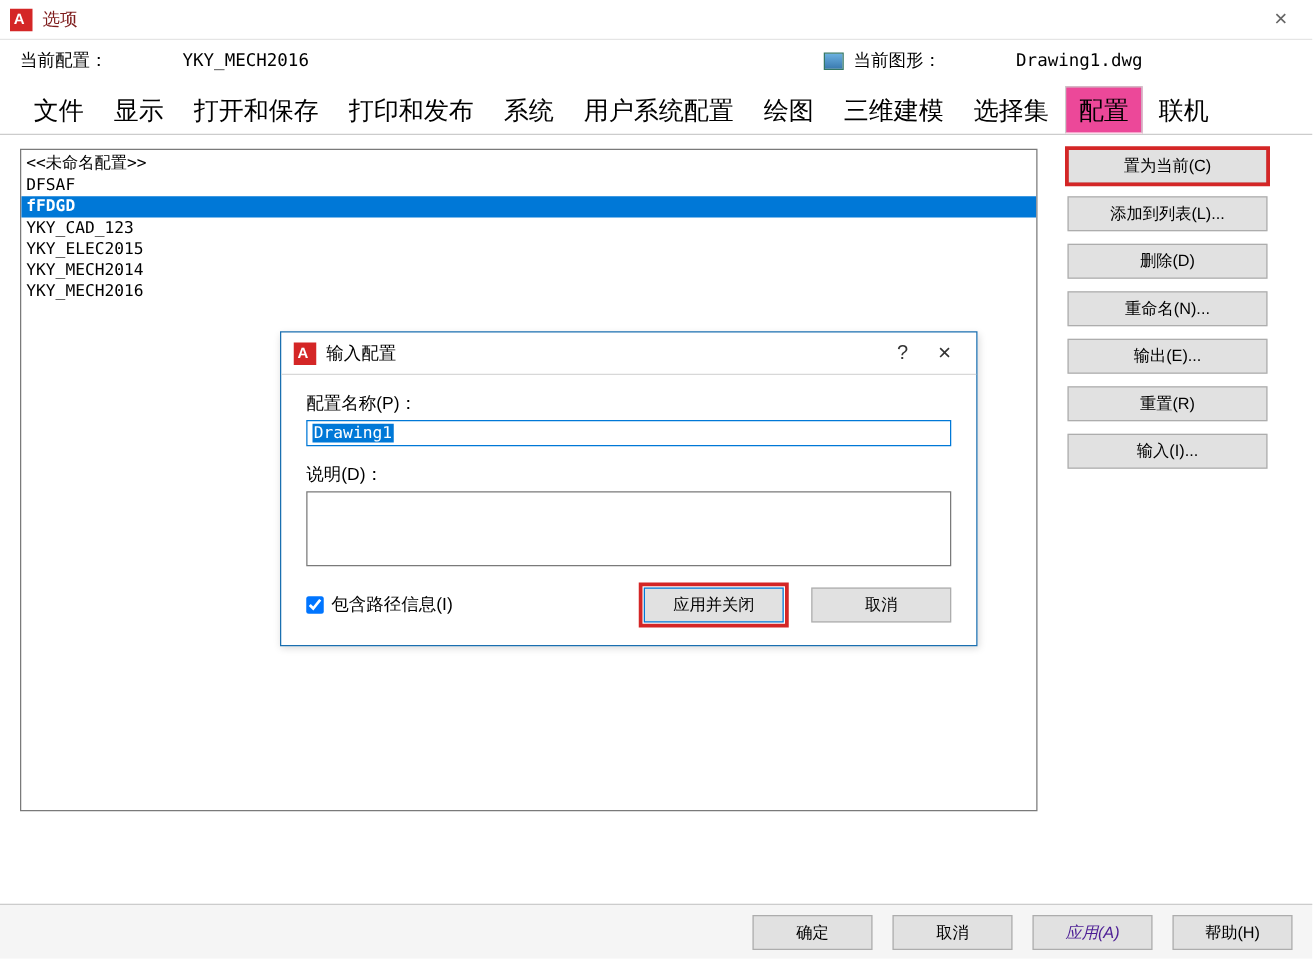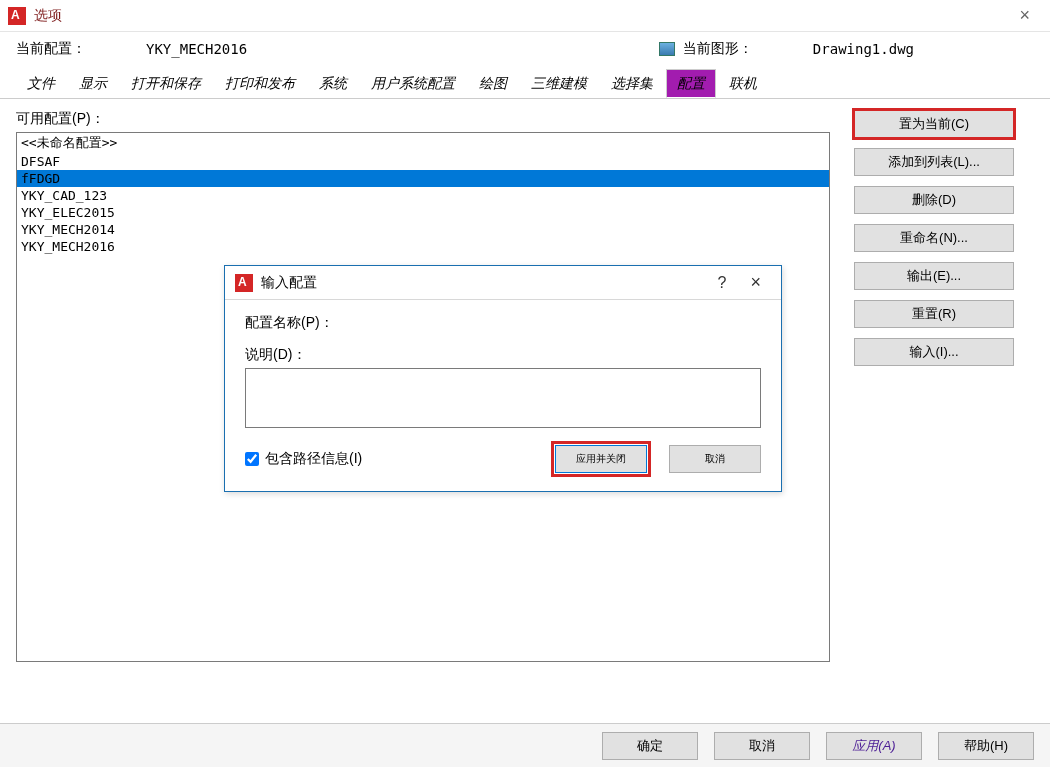--- a/index.html
+++ b/index.html
@@ -11,29 +11,29 @@
 .titlebar .title { color: #7f1d1d; font-size: 14px; }
 .titlebar .close { margin-left: auto; font-size: 18px; color: #666; padding: 0 12px; cursor: pointer; }
 
 .inforow { display: flex; align-items: center; padding: 8px 16px 4px 16px; font-size: 14px; }
 .inforow .lbl { color: #000; }
 .inforow .val { margin-left: 60px; color: #000; font-family: "SimSun", monospace; }
 .inforow .spacer { flex: 1; }
 .inforow .doc-icon { width: 16px; height: 14px; background: linear-gradient(#6bb0e0,#3a7ab0); margin-right: 8px; border: 1px solid #376; display: inline-block; }
 
 .tabs { display: flex; align-items: flex-end; padding: 0 16px; margin-top: 6px; border-bottom: 1px solid #ccc; position: relative; top: 1px; }
-.tab { padding: 5px 10px 4px 10px; font-size: 14px; color: #000; border: 1px solid transparent; cursor: pointer; margin-right: 2px; font-style: italic; }
-.tab.active { border: 1px solid #ccc; border-bottom: 1px solid #fff; background: #a21caf; position: relative; z-index: 2; }
+.tab { padding: 5px 10px 4px 10px; font-size: 20px; color: #000; border: 1px solid transparent; cursor: pointer; margin-right: 2px; }
+.tab.active { border: 1px solid #ccc; border-bottom: 1px solid #fff; background: #ec4899; position: relative; z-index: 2; }
 
 .content { padding: 12px 16px; display: flex; }
 .leftcol { flex: 1; }
 .listlabel { font-size: 14px; margin-bottom: 4px; }
 .listbox { border: 1px solid #7a7a7a; height: 530px; background: #fff; font-family: "SimSun", monospace; font-size: 13px; overflow: auto; }
 .listbox .item { padding: 1px 4px; white-space: pre; }
-.listbox .item.sel { background: #0078d7; color: #000000; }
+.listbox .item.sel { background: #0078d7; color: #ffffff; font-weight: bold; }
 
 .rightcol { width: 180px; margin-left: 24px; }
 .rbtn { width: 160px; height: 28px; margin-bottom: 10px; border: 1px solid #adadad; background: #e1e1e1; font-size: 13px; font-family: "SimSun", Arial; cursor: pointer; display: flex; align-items: center; justify-content: center; }
 .rbtn.hl { outline: 3px solid #d42626; outline-offset: -1px; }
 
 .footer { position: absolute; bottom: 0; left: 0; right: 0; height: 44px; border-top: 1px solid #ccc; display: flex; align-items: center; justify-content: flex-end; padding: 0 16px; gap: 16px; background: #f5f5f5; }
 .fbtn { width: 96px; height: 28px; border: 1px solid #adadad; background: #e1e1e1; font-size: 13px; cursor: pointer; text-align: center; }
 .fbtn.disabled { color: #4c1d95; cursor: default; font-style: italic; }
 
 
@@ -47,21 +47,21 @@
 .modal .mbody { padding: 14px 20px 18px 20px; }
 .modal .flabel { font-size: 14px; margin-bottom: 4px; }
 .modal .tinput { width: 100%; border: 1px solid #0078d7; padding: 2px 4px; font-family: "SimSun", monospace; font-size: 13px; background: #fff; }
 .modal .tinput .seltext { background: #0078d7; color: #fff; padding: 0 1px; }
 .modal .tarea { width: 100%; height: 60px; border: 1px solid #7a7a7a; resize: none; font-family: "SimSun", monospace; font-size: 13px; padding: 2px 4px; }
 .modal .mrow { margin-bottom: 14px; }
 .modal .mfoot { display: flex; align-items: center; margin-top: 8px; }
 .modal .chk { display: flex; align-items: center; font-size: 14px; }
 .modal .chk input { margin-right: 6px; width: 14px; height: 14px; }
 .modal .mbtns { margin-left: auto; display: flex; gap: 22px; }
-.modal .mbtn { width: 92px; height: 28px; border: 1px solid #adadad; background: #e1e1e1; font-size: 10px; cursor: pointer; }
+.modal .mbtn { width: 112px; height: 28px; border: 1px solid #adadad; background: #e1e1e1; font-size: 13px; cursor: pointer; }
 .modal .mbtn.primary { border: 1px solid #0078d7; outline: 3px solid #d42626; outline-offset: 1px; }
 </style>
 </head>
 <body>
 
 <div class="titlebar">
   <span class="app-icon"></span>
   <span class="title">选项</span>
   <span class="close">×</span>
 </div>
@@ -85,21 +85,20 @@
   <div class="tab">用户系统配置</div>
   <div class="tab">绘图</div>
   <div class="tab">三维建模</div>
   <div class="tab">选择集</div>
   <div class="tab active">配置</div>
   <div class="tab">联机</div>
 </div>
 
 <div class="content">
   <div class="leftcol">
-    <div class="listlabel">可用配置(P)：</div>
     <div class="listbox">
       <div class="item">&lt;&lt;未命名配置&gt;&gt;</div>
       <div class="item">DFSAF</div>
       <div class="item sel">fFDGD</div>
       <div class="item">YKY_CAD_123</div>
       <div class="item">YKY_ELEC2015</div>
       <div class="item">YKY_MECH2014</div>
       <div class="item">YKY_MECH2016</div>
     </div>
   </div>
@@ -124,20 +123,21 @@
 <div class="modal">
   <div class="mtitle">
     <span class="app-icon"></span>
     <span class="t">输入配置</span>
     <span class="help">?</span>
     <span class="mclose">×</span>
   </div>
   <div class="mbody">
     <div class="mrow">
       <div class="flabel">配置名称(P)：</div>
+      <div class="tinput"><span class="seltext">Drawing1</span></div>
     </div>
     <div class="mrow">
       <div class="flabel">说明(D)：</div>
       <textarea class="tarea" value="" style=""></textarea>
     </div>
     <div class="mfoot">
       <label class="chk">
         <input type="checkbox" checked="" style="">
         <span>包含路径信息(I)</span>
       </label>

